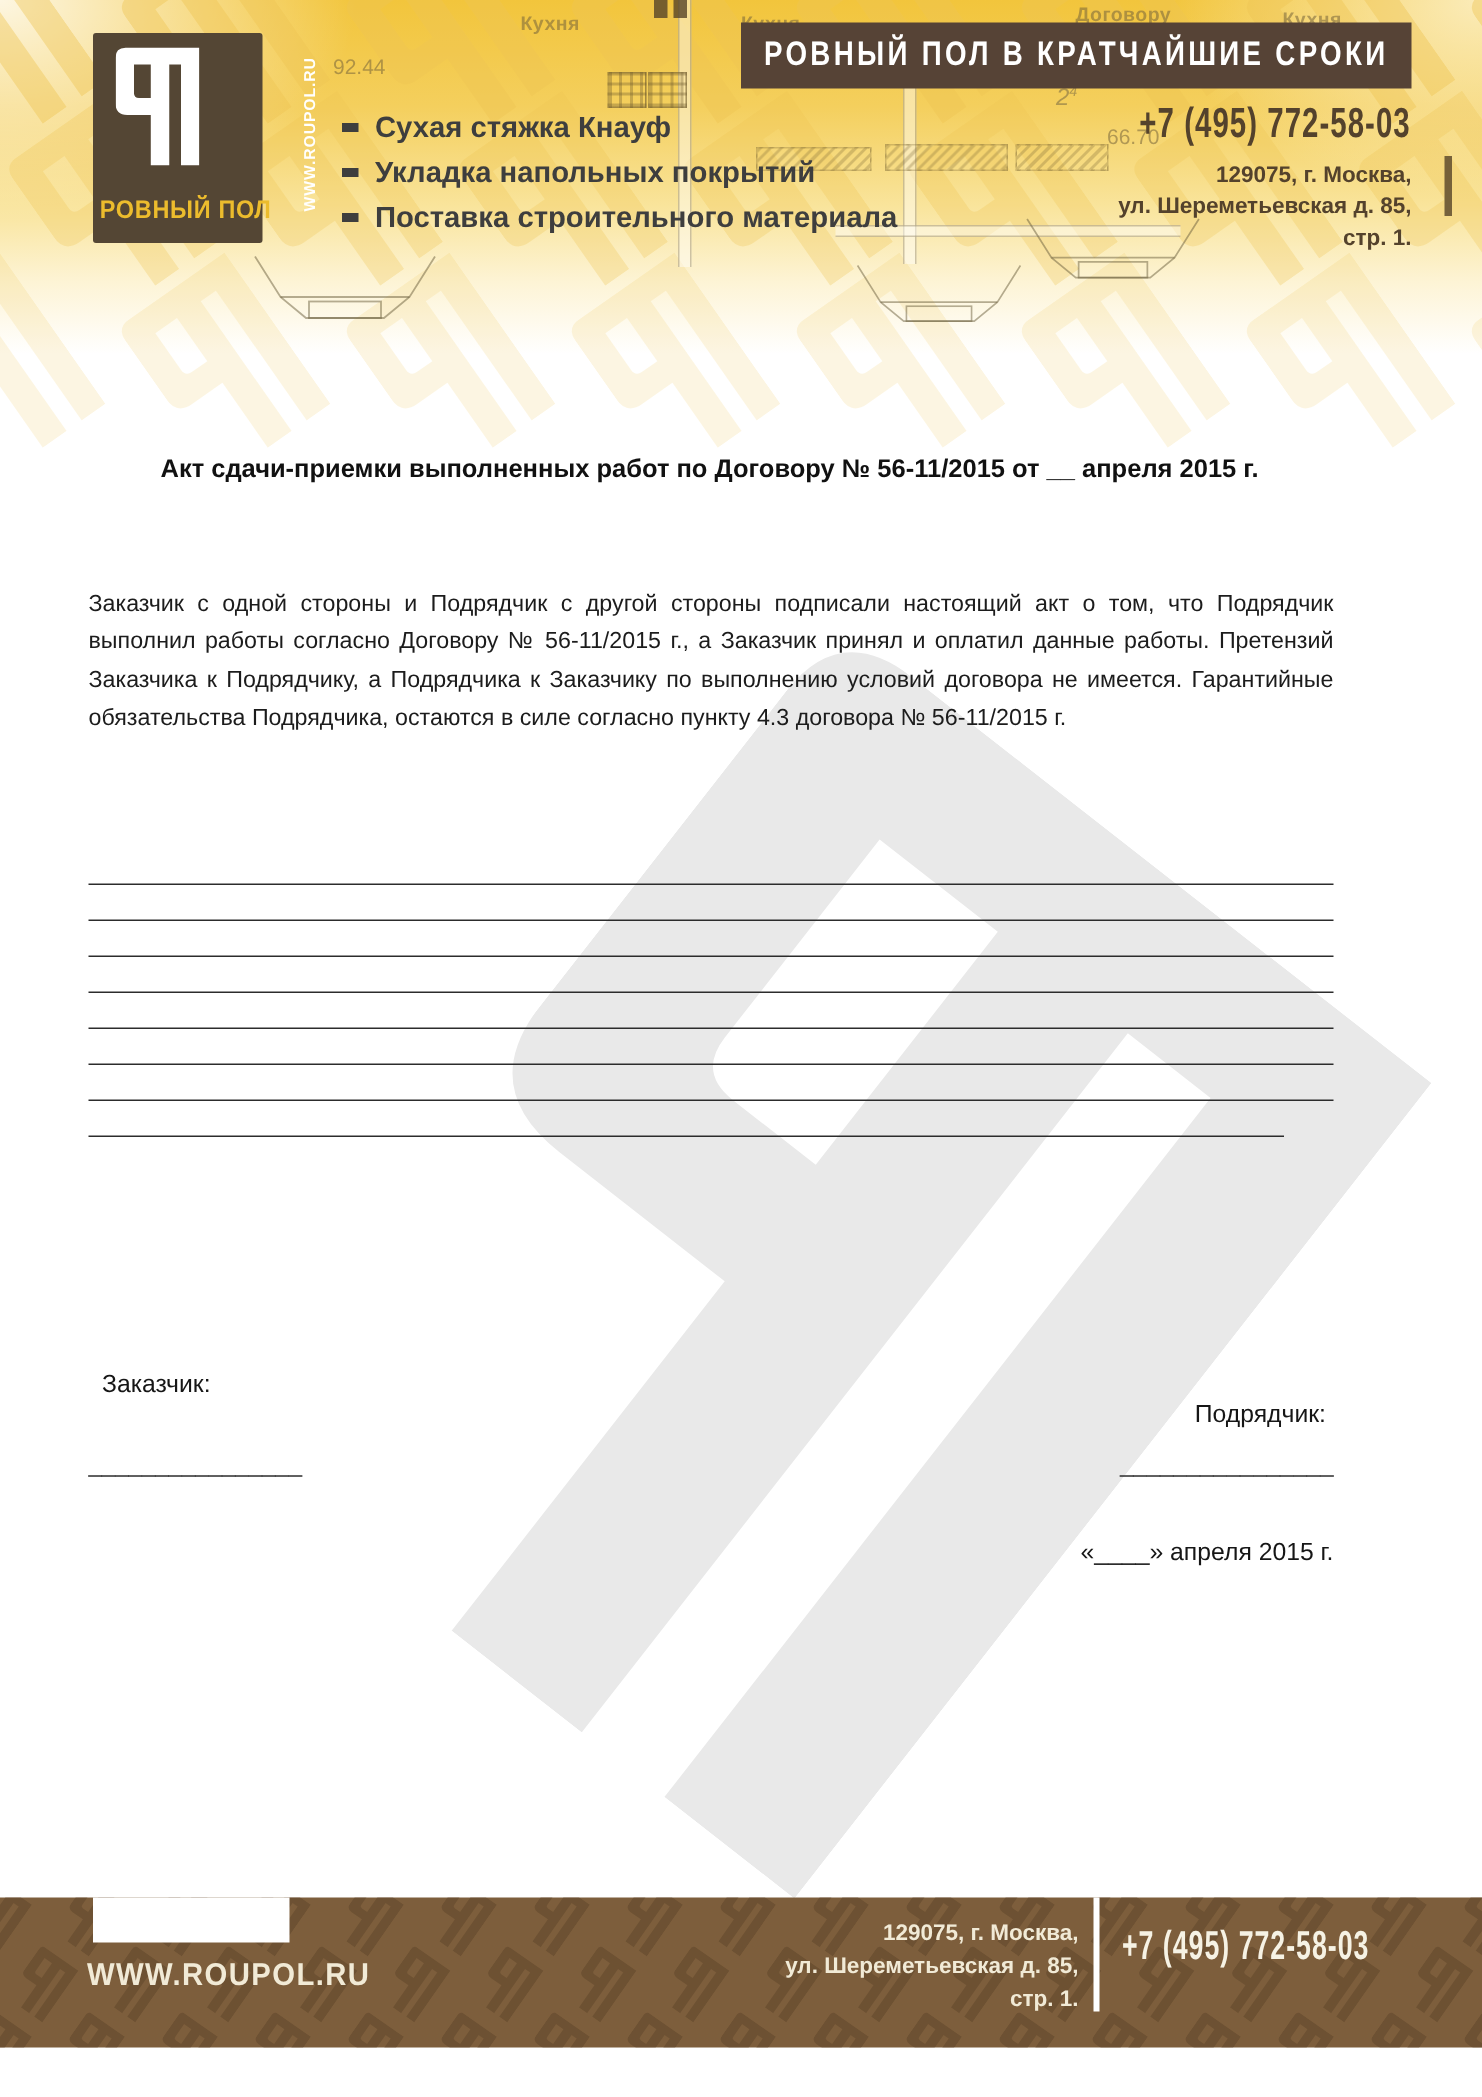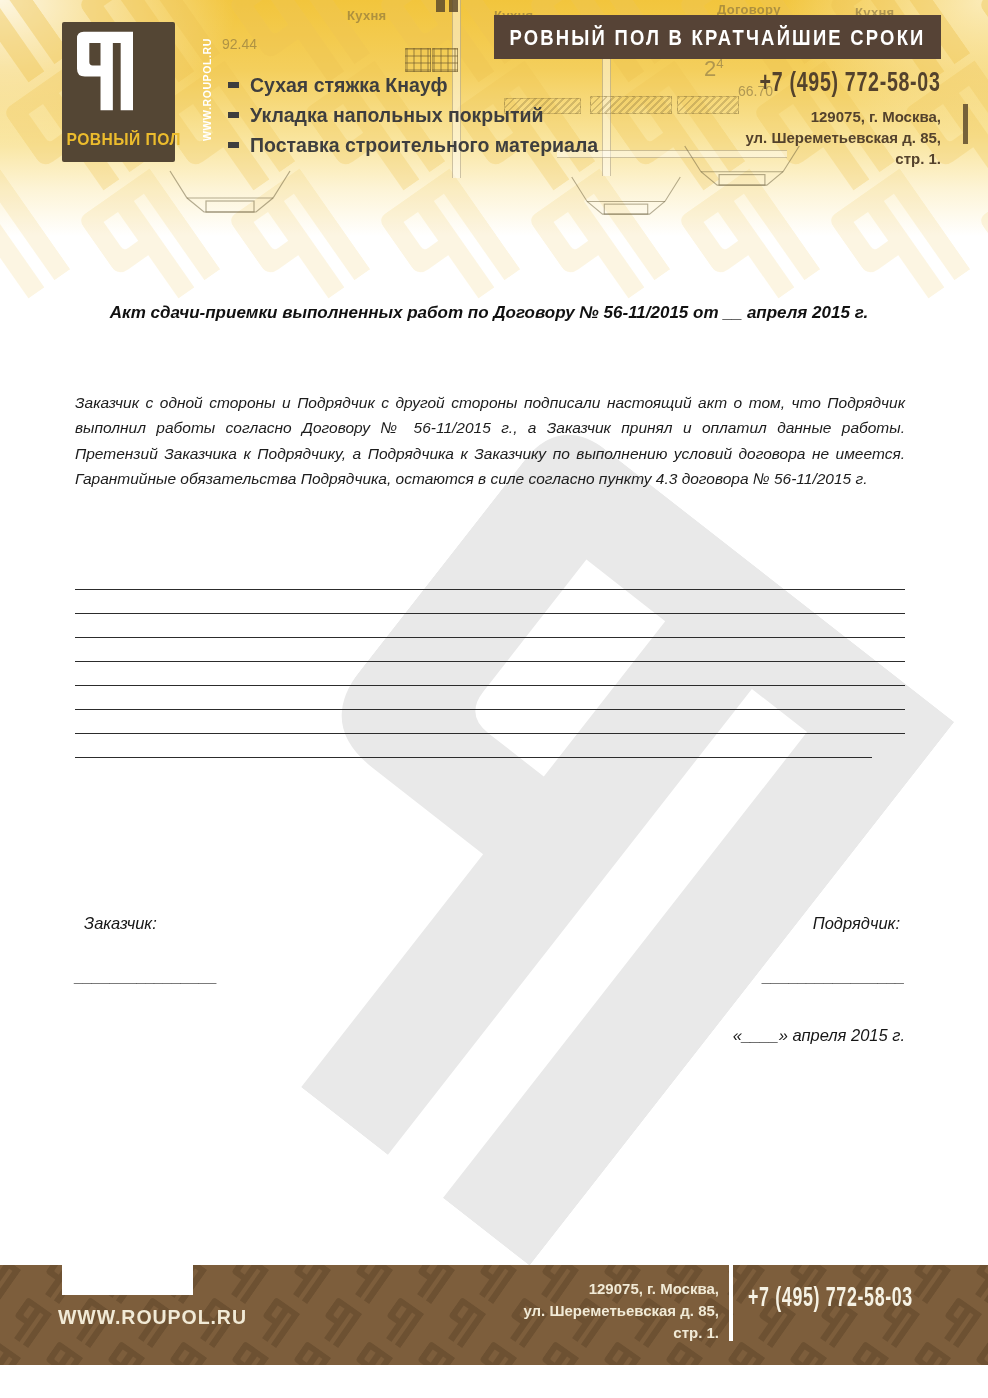--- a/index.html
+++ b/index.html
@@ -11,21 +11,21 @@
     background:
       radial-gradient(ellipse 340px 210px at 0% 0%, rgba(255,255,255,.85), rgba(255,255,255,0) 70%),
       radial-gradient(ellipse 300px 190px at 100% 0%, rgba(255,252,238,.7), rgba(255,255,255,0) 70%),
       linear-gradient(180deg,#f2c53c 0%,#f4cf5d 30%,#f9e49b 58%,#fdf4d6 80%,#ffffff 100%);}
   .pattern-hdr{position:absolute;left:0;top:0;width:988px;height:312px;overflow:hidden;z-index:2;}
   .pattern-hdr svg{position:absolute;fill:#efc553;}
   .fp{position:absolute;left:17px;top:0;width:988px;height:236px;overflow:hidden;z-index:3;
       color:rgba(118,101,58,.55);}
   .fp-label{position:absolute;font-size:13px;font-weight:bold;letter-spacing:.3px;}
   .fp-num{position:absolute;font-size:14px;}
-  .fp-apt{position:absolute;font-size:22px;color:rgba(130,113,68,.6);}
+  .fp-apt{position:absolute;font-size:16px;color:rgba(130,113,68,.6);font-style:italic;}
   .fp-wall-v{position:absolute;width:7px;background:rgba(255,255,255,.45);
              border-left:1px solid rgba(115,98,55,.35);border-right:1px solid rgba(115,98,55,.35);}
   .fp-wall-h{position:absolute;height:6px;background:rgba(255,255,255,.45);
              border-top:1px solid rgba(115,98,55,.35);border-bottom:1px solid rgba(115,98,55,.35);}
   .fp-hatch{position:absolute;border:1px solid rgba(118,98,50,.3);
      background:repeating-linear-gradient(135deg, rgba(118,98,50,.28) 0 2px, rgba(255,255,255,0) 2px 5px);}
   .fp-grid{position:absolute;border:1px solid rgba(110,90,45,.4);
      background:repeating-linear-gradient(0deg, rgba(110,90,45,.35) 0 2px, transparent 2px 7px),
                 repeating-linear-gradient(90deg, rgba(110,90,45,.35) 0 2px, transparent 2px 7px);}
   .fp-dark{position:absolute;background:rgba(86,67,40,.8);}
@@ -54,35 +54,35 @@
   .hdr-phone span{display:inline-block;font-size:28px;font-weight:bold;color:var(--brown_text);
                   letter-spacing:1px;transform:scaleX(.7);transform-origin:right center;white-space:nowrap;}
   .hdr-address{position:absolute;top:106px;right:47px;text-align:right;
                color:var(--brown_text);font-weight:bold;font-size:15px;line-height:21px;}
 
   
   .watermark{position:absolute;left:295px;top:495px;width:500px;height:690px;
              fill:#e9e9e9;transform:rotate(38deg);z-index:1;}
 
   
-  .doc{position:absolute;left:16px;top:0;width:946px;height:1398px;z-index:4;color:#1c1c1c;font-style:italic;}
+  .doc{position:absolute;left:0;top:0;width:946px;height:1398px;z-index:4;color:#1c1c1c;}
   .doc h1,.doc h2{margin:0;}
   .doc-title{position:absolute;top:303px;left:30px;right:30px;text-align:center;
              font-size:17px;font-weight:bold;color:#111;}
   .doc-body{position:absolute;top:374px;left:59px;right:57px;font-size:15.5px;
             line-height:25.5px;text-align:justify;}
   .rec-head{position:absolute;top:541px;left:0;right:0;text-align:center;
             font-size:16.5px;font-weight:bold;}
   .blank-lines{position:absolute;top:566px;left:59px;right:57px;}
   .blank-line{height:23px;border-bottom:1.5px solid #2c2c2c;}
   .blank-line:last-child{width:96%;}
   .sig-head{position:absolute;top:806px;left:0;right:0;text-align:center;
             font-size:16.5px;font-weight:bold;}
   .party{position:absolute;top:914px;font-size:16.5px;color:#161616;}
-  .party.left{left:68px;}  .party.right{right:62px;}
+  .party.left{left:68px;}  .party.right{right:62px;margin-top:20px;}
   .sigline{position:absolute;top:968px;font-size:16px;color:#2e2e2e;letter-spacing:0;}
   .sigline.left{left:59px;} .sigline.right{right:57px;}
   .date-line{position:absolute;top:1026px;right:57px;font-size:16.5px;color:#161616;}
 
   
   .footer{position:absolute;left:0;top:1265px;width:988px;height:100px;
           background:var(--brown_footer);z-index:5;}
   .pattern-ftr{position:absolute;left:0;top:0;width:988px;height:100px;overflow:hidden;}
   .pattern-ftr svg{position:absolute;fill:#5e452a;opacity:.45;}
   .notch{position:absolute;left:62px;top:0;width:131px;height:30px;background:#fff;}

